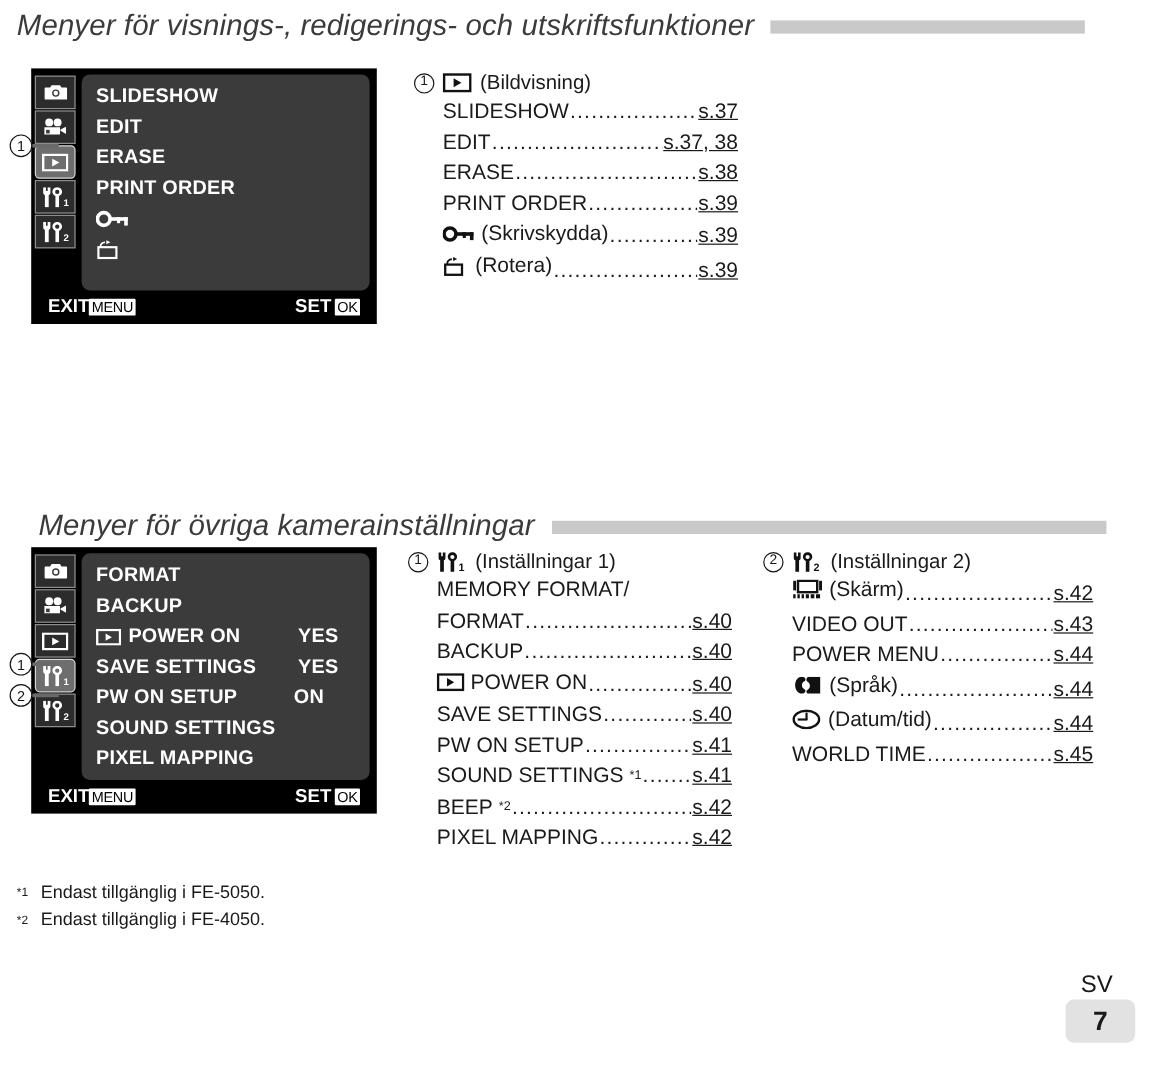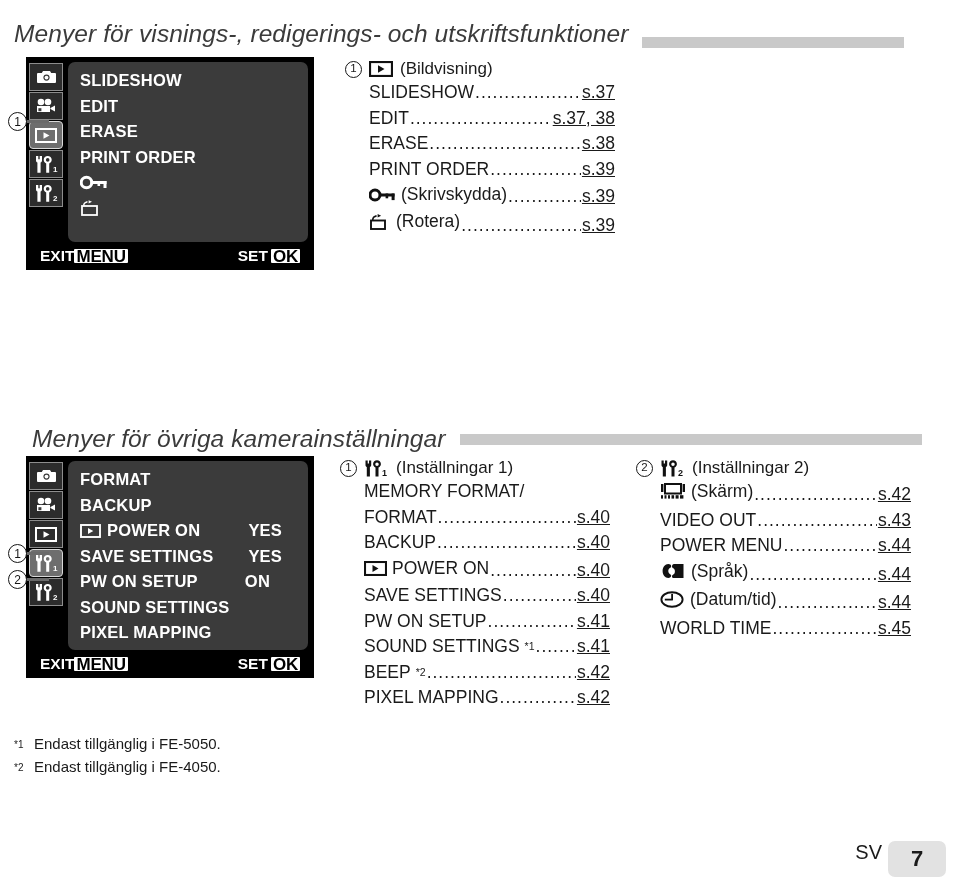--- a/index.html
+++ b/index.html
@@ -109,22 +109,22 @@
     padding: 0 14px 0 14px;
     color: #ffffff;
     font-size: 15.5px;
     font-weight: bold;
   }
   .lcd-foot .right { margin-left: auto; display: flex; align-items: center; gap: 3px; }
   .lcd-foot .left { display: flex; align-items: center; }
   .badge {
     background: #ffffff;
     color: #000000;
-    font-size: 17px;
-    font-weight: bold;
+    font-size: 12px;
+    font-weight: normal;
     padding: 1px 2px 0 2px;
     line-height: 13px;
     letter-spacing: -0.2px;
     border-radius: 1px;
   }
 
   
   .callout {
     position: absolute;
     display: flex;
@@ -190,40 +190,40 @@
     left: 14px;
     font-size: 15px;
     line-height: 22px;
   }
   .footnotes .fn { display: flex; gap: 6px; }
   .footnotes .fn .mk { font-size: 10px; padding-top: 1px; width: 14px; }
 
   
   .pagefoot {
     position: absolute;
-    right: 14px; bottom: 18px;
-    display: flex; 
+    right: 14px; bottom: 26px;
+    display: flex; align-items: center; flex-direction: column;
   }
   .pagefoot .lang { font-size: 20px; color: #1a1a1a; margin-right: 6px; }
   .pagefoot .pnum {
     background: #e2e2e2;
     border-radius: 7px;
     min-width: 58px;
     height: 36px;
     display: flex; align-items: center; justify-content: center;
     font-size: 22px; font-weight: bold;
     color: #1a1a1a;
   }
 
   svg { display: block; }
 </style>
 </head>
 <body>
 
-<div class="section-head" style="top:20px;align-items:flex-end;">
+<div class="section-head" style="top:8px;">
   <span class="htext">Menyer för visnings-, redigerings- och utskriftsfunktioner</span>
   <span class="hrule"></span>
 </div>
 
 <div class="lcd" style="left:26px; top:57px; width:288px; height:213px;">
   <div class="lcd-inner">
     <div class="lcd-body" style="height:185px;">
       <div class="tabcol">
         <div class="tab">
           <svg width="19" height="14" viewBox="0 0 19 14">

